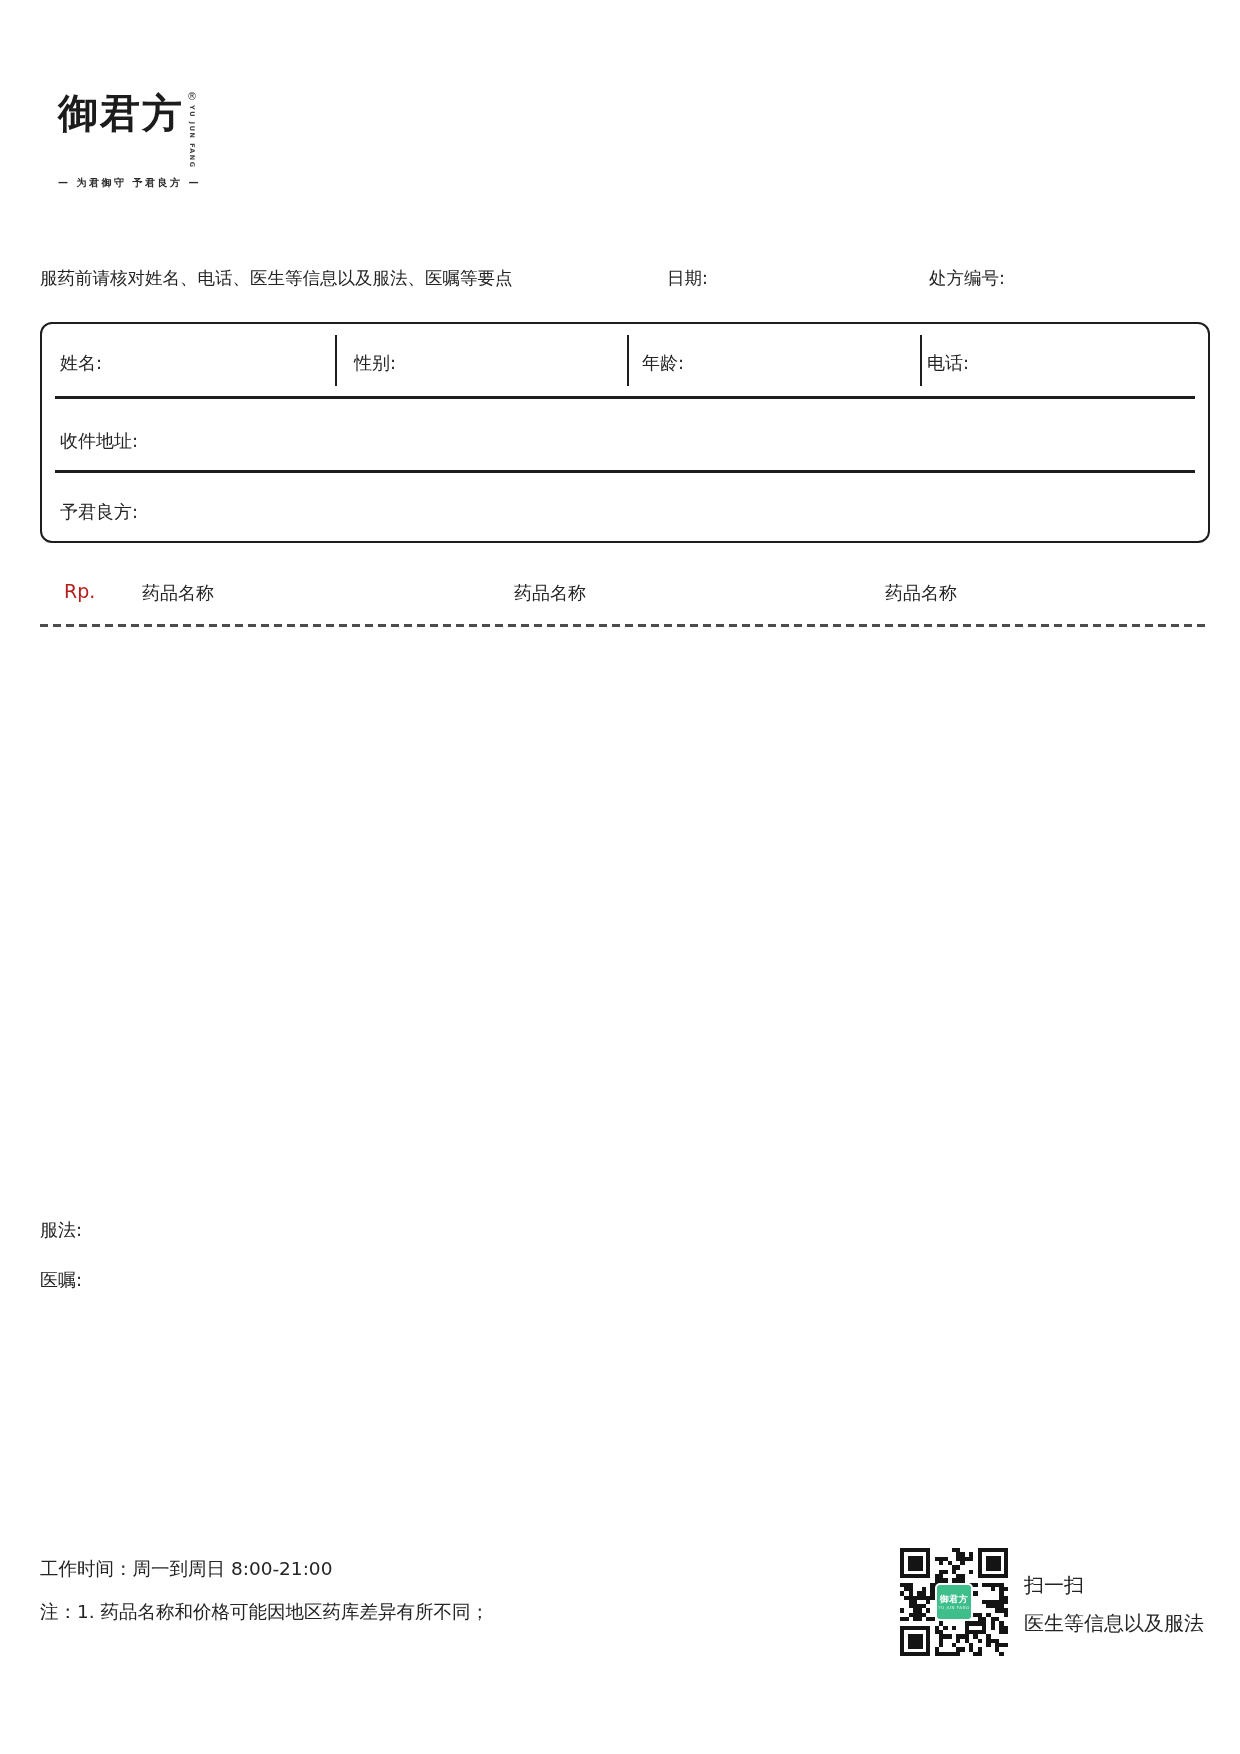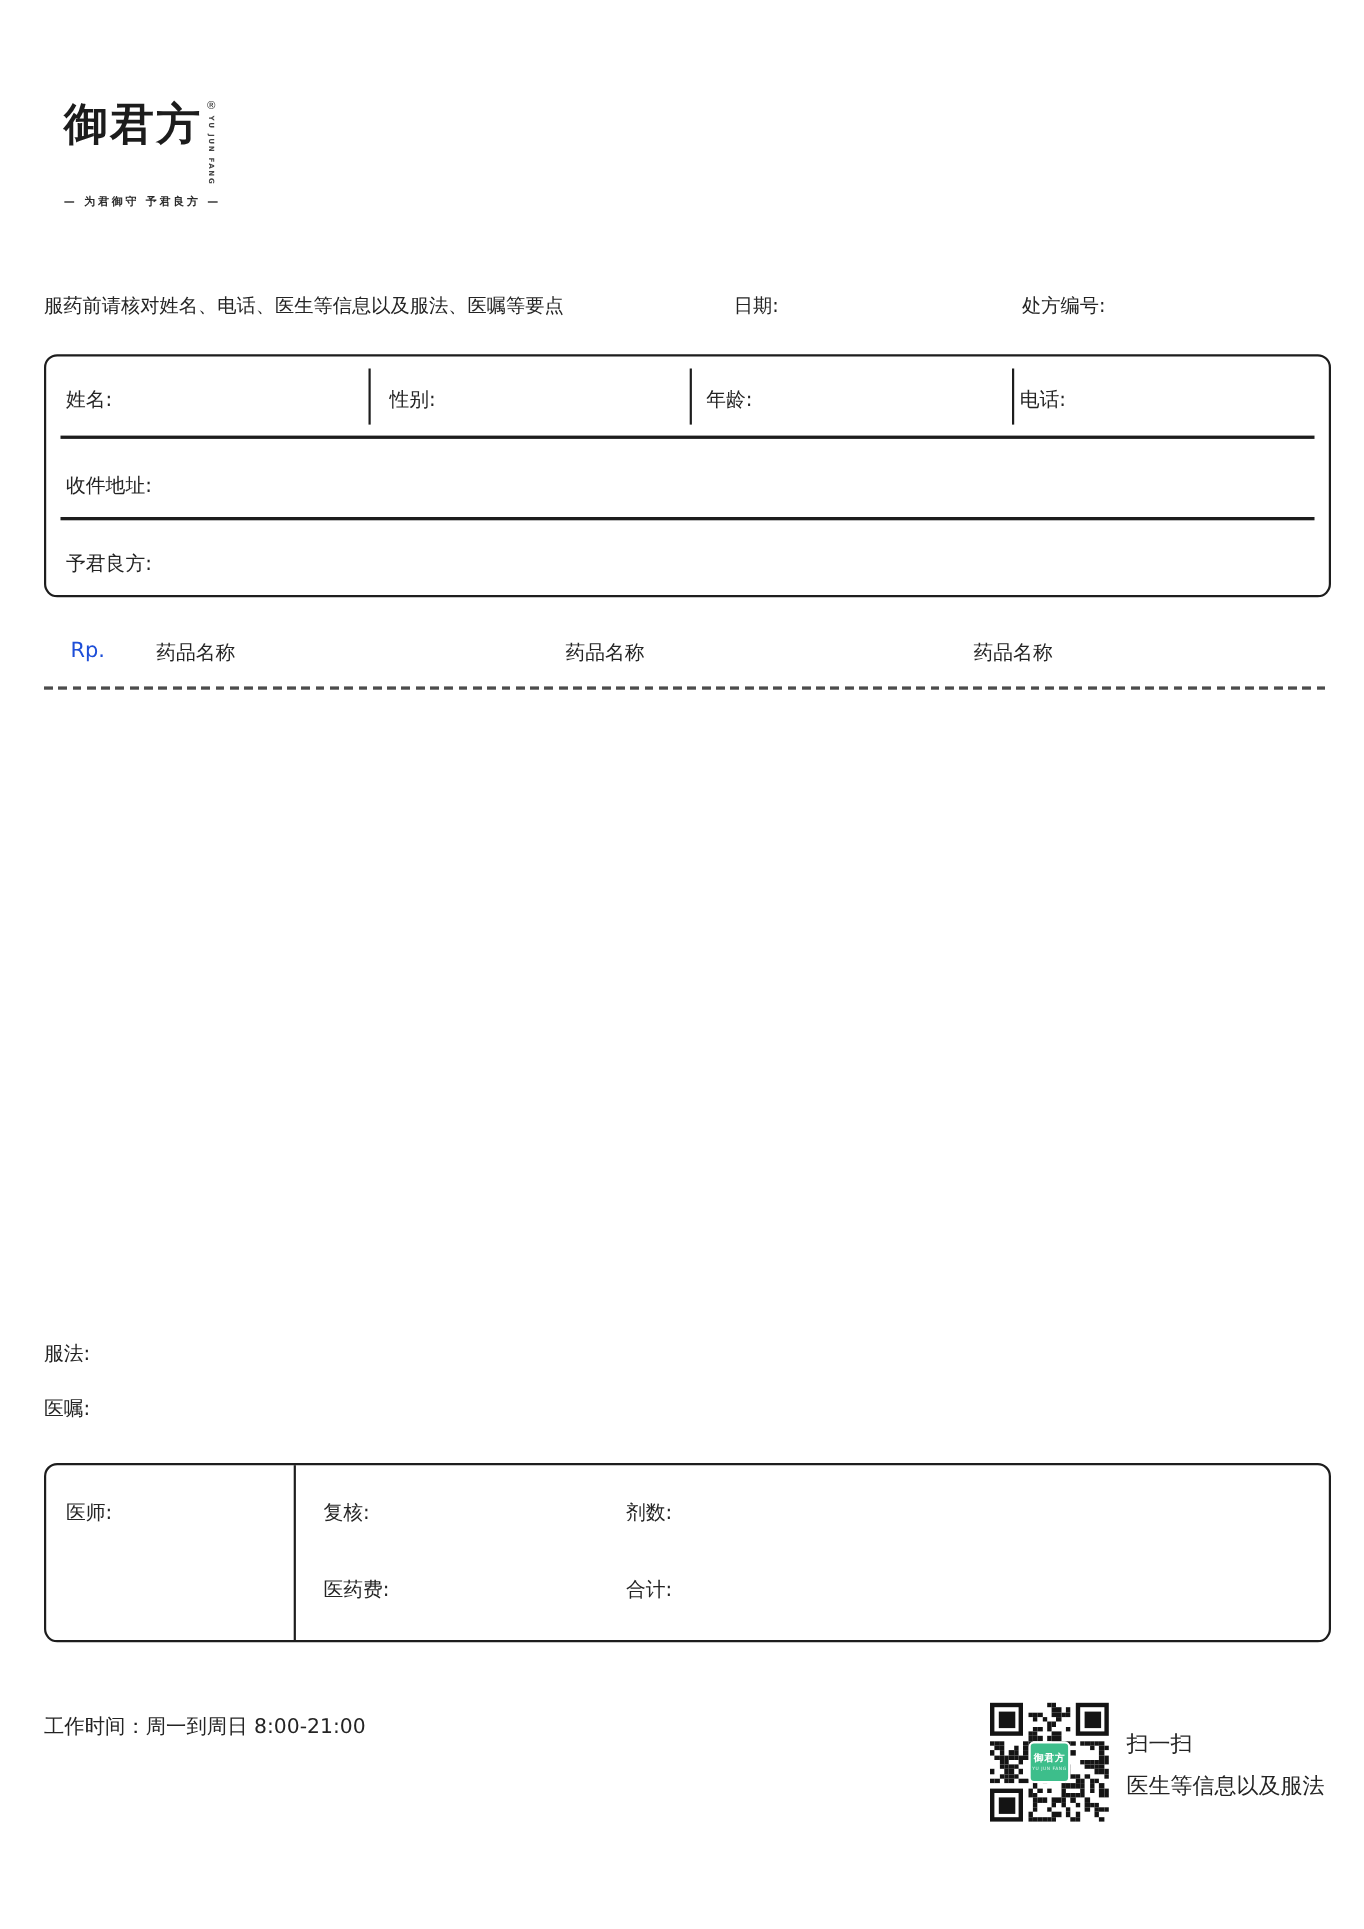--- a/index.html
+++ b/index.html
@@ -50,21 +50,21 @@
   .pb-age    { left:600px; top:27px; }
   .pb-phone  { left:885px; top:27px; }
   .pb-vline { position:absolute; top:11px; height:51px; width:2px; background:#1d1d1d; }
   .pb-v1 { left:293px; } .pb-v2 { left:585px; } .pb-v3 { left:878px; }
   .pb-hline { position:absolute; left:13px; right:13px; height:3px; background:#1d1d1d; }
   .pb-h1 { top:72px; } .pb-h2 { top:146px; }
   .pb-address   { left:18px; top:105px; }
   .pb-diagnosis { left:18px; top:176px; }
 
   
-  .rp-label { position:absolute; left:64px; top:580px; font-size:19px; color:#1d4ed8; }
+  .rp-label { position:absolute; left:64px; top:580px; font-size:19px; color:#b91c1c; }
   .drug-h { position:absolute; top:581px; font-size:18px; color:#242424; }
   .drug-h1 { left:142px; } .drug-h2 { left:514px; } .drug-h3 { left:885px; }
   .dashed-line {
     position:absolute; left:40px; width:1170px; top:624px; height:2.5px;
     background:repeating-linear-gradient(90deg,#4c4c4c 0 8px,transparent 8px 13px);
   }
 
   
   .usage-label, .advice-label { position:absolute; left:40px; font-size:18px; color:#242424; }
   .usage-label  { top:1218px; }
@@ -142,30 +142,23 @@
 
   <span class="rp-label">Rp.</span>
   <span class="drug-h drug-h1">药品名称</span>
   <span class="drug-h drug-h2">药品名称</span>
   <span class="drug-h drug-h3">药品名称</span>
   <div class="dashed-line"></div>
 
   <div class="usage-label">服法:</div>
   <div class="advice-label">医嘱:</div>
 
-  <div class="sign-box">
-    <span class="sb-vline"></span>
-    <span class="sb-label sb-physician">医师:</span>
-    <span class="sb-label sb-review">复核:</span>
-    <span class="sb-label sb-dose">剂数:</span>
-    <span class="sb-label sb-fee">医药费:</span>
-    <span class="sb-label sb-total">合计:</span>
-  </div>
 
   <div class="foot-line foot-1">工作时间：周一到周日 8:00-21:00</div>
+  <div class="foot-line foot-2">注：1. 药品名称和价格可能因地区药库差异有所不同；</div>
 
   <div class="qr">
     <div class="qr-modules">
         <i style="left:48%;top:0%;width:4%;height:4%"></i>
         <i style="left:52%;top:0%;width:4%;height:4%"></i>
         <i style="left:52%;top:4%;width:4%;height:4%"></i>
         <i style="left:56%;top:4%;width:4%;height:4%"></i>
         <i style="left:64%;top:4%;width:4%;height:4%"></i>
         <i style="left:32%;top:8%;width:4%;height:4%"></i>
         <i style="left:36%;top:8%;width:4%;height:4%"></i>

